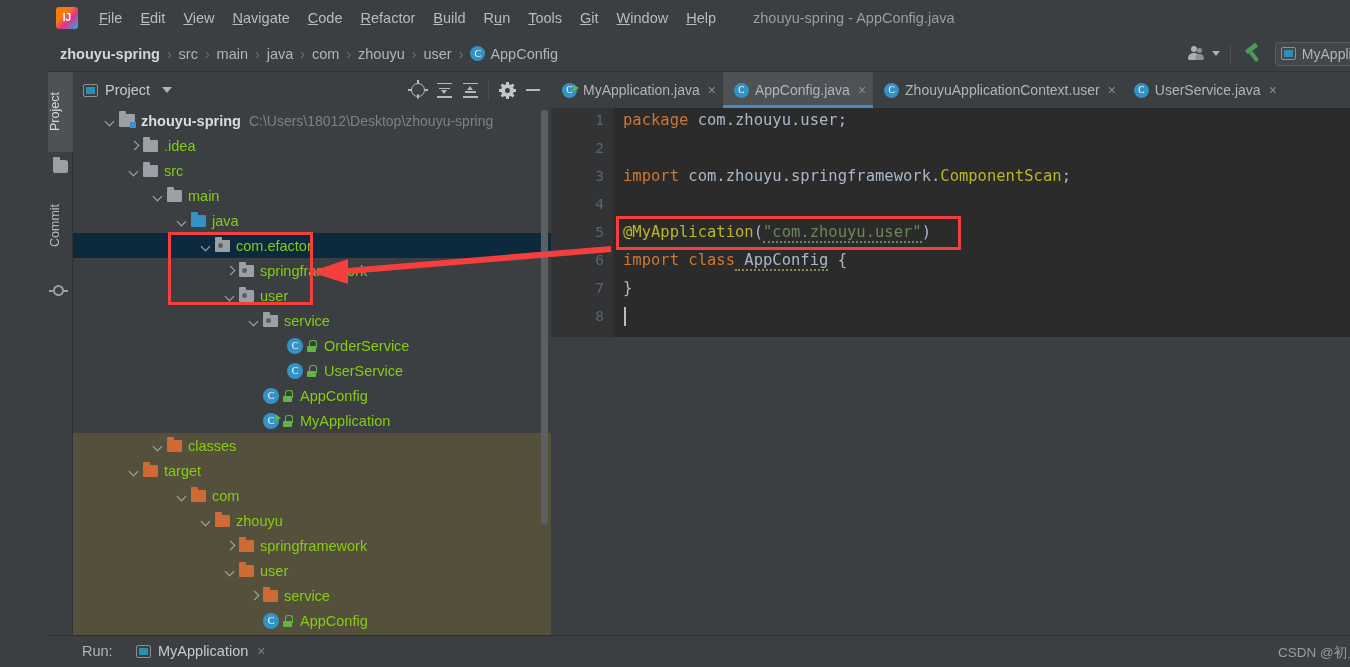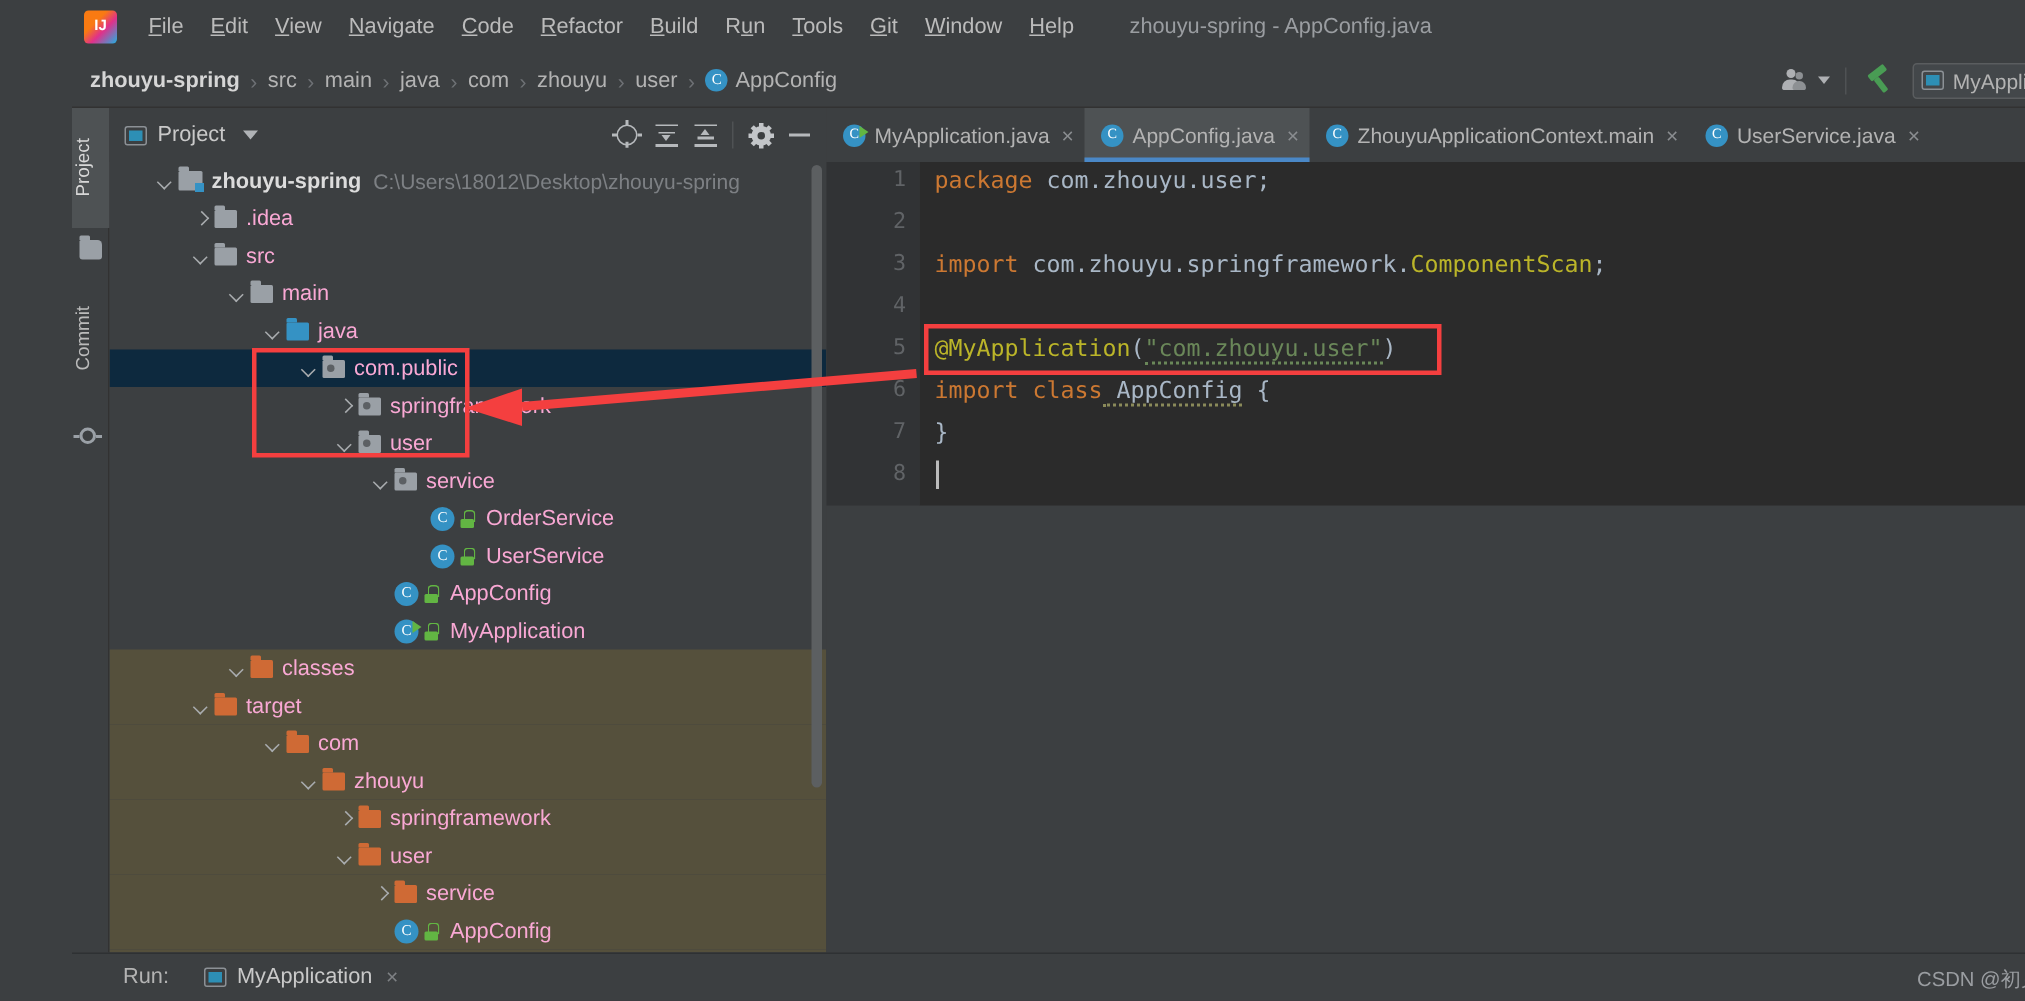--- a/index.html
+++ b/index.html
@@ -138,21 +138,21 @@
   .ic-proj { width:16px;height:13px;position:relative;flex:none;margin-right:6px;background:#9aa0a6;border-radius:1px;}
   .ic-proj::before{content:"";position:absolute;left:0;top:-3px;width:7px;height:3px;background:#9aa0a6;border-radius:1px 1px 0 0;}
   .ic-proj::after{content:"";position:absolute;right:-1px;bottom:-1px;width:6px;height:6px;background:#3592c4;}
   .ic-class { width:16px;height:16px;border-radius:50%;background:#3592c4;flex:none;margin-right:3px;
       color:#fff;font-size:10px;line-height:16px;text-align:center;font-family:"Liberation Serif",serif;position:relative;}
   .ic-class.run::after{content:"";position:absolute;right:-2px;top:1px;width:0;height:0;
       border-left:6px solid #62b543;border-top:4px solid transparent;border-bottom:4px solid transparent;}
   .ic-lock { width:11px;height:12px;position:relative;flex:none;margin-right:7px;}
   .ic-lock::before{content:"";position:absolute;left:1px;bottom:0;width:9px;height:6px;background:#62b543;border-radius:1px;}
   .ic-lock::after{content:"";position:absolute;left:3px;top:0px;width:6px;height:7px;border:1.6px solid #62b543;border-bottom:none;border-radius:3px 3px 0 0;}
-  .tnode { color:#f9a8d4; }
+  .tnode { color:#84cc16; }
   .tnode.bold { color:#dcdcdc; font-weight:bold; }
   .tpath { color:#7d8084; font-size:14px; margin-left:8px; }
   .proj-scrollbar { position:absolute; right:3px; top:2px; width:7px; border-radius:4px; background:#5c5f61; }
 
   
   .editor { position:absolute; left:503px; top:72px; width:847px; height:563px; background:#3c3f41; }
   .tabstrip { height:36px; display:flex; align-items:stretch; background:#3c3f41; }
   .etab {
     display:flex; align-items:center; padding:0 7px 0 11px; position:relative; color:#b3b3b3; font-size:14px;
     white-space:nowrap;
@@ -325,21 +325,21 @@
 
       <div class="tree-row" style="padding-left:102px;">
         <div class="chev d"></div>
         <div class="ic-dir src"></div>
         <span class="tnode">java</span>
       </div>
 
       <div class="tree-row selected" style="padding-left:126px;">
         <div class="chev d"></div>
         <div class="ic-pkg"></div>
-        <span class="tnode">com.public</span>
+        <span class="tnode">com.efactor</span>
       </div>
 
       <div class="tree-row" style="padding-left:150px;">
         <div class="chev r"></div>
         <div class="ic-pkg"></div>
         <span class="tnode">springframework</span>
       </div>
 
       <div class="tree-row" style="padding-left:150px;">
         <div class="chev d"></div>
@@ -438,21 +438,21 @@
         <span>MyApplication.java</span>
         <span class="xmark">×</span>
       </div>
       <div class="etab active">
         <div class="ic-class">C</div>
         <span>AppConfig.java</span>
         <span class="xmark">×</span>
       </div>
       <div class="etab">
         <div class="ic-class">C</div>
-        <span>ZhouyuApplicationContext.main</span>
+        <span>ZhouyuApplicationContext.user</span>
         <span class="xmark">×</span>
       </div>
       <div class="etab">
         <div class="ic-class">C</div>
         <span>UserService.java</span>
         <span class="xmark">×</span>
       </div>
     </div>
 
     <div class="code-area">

